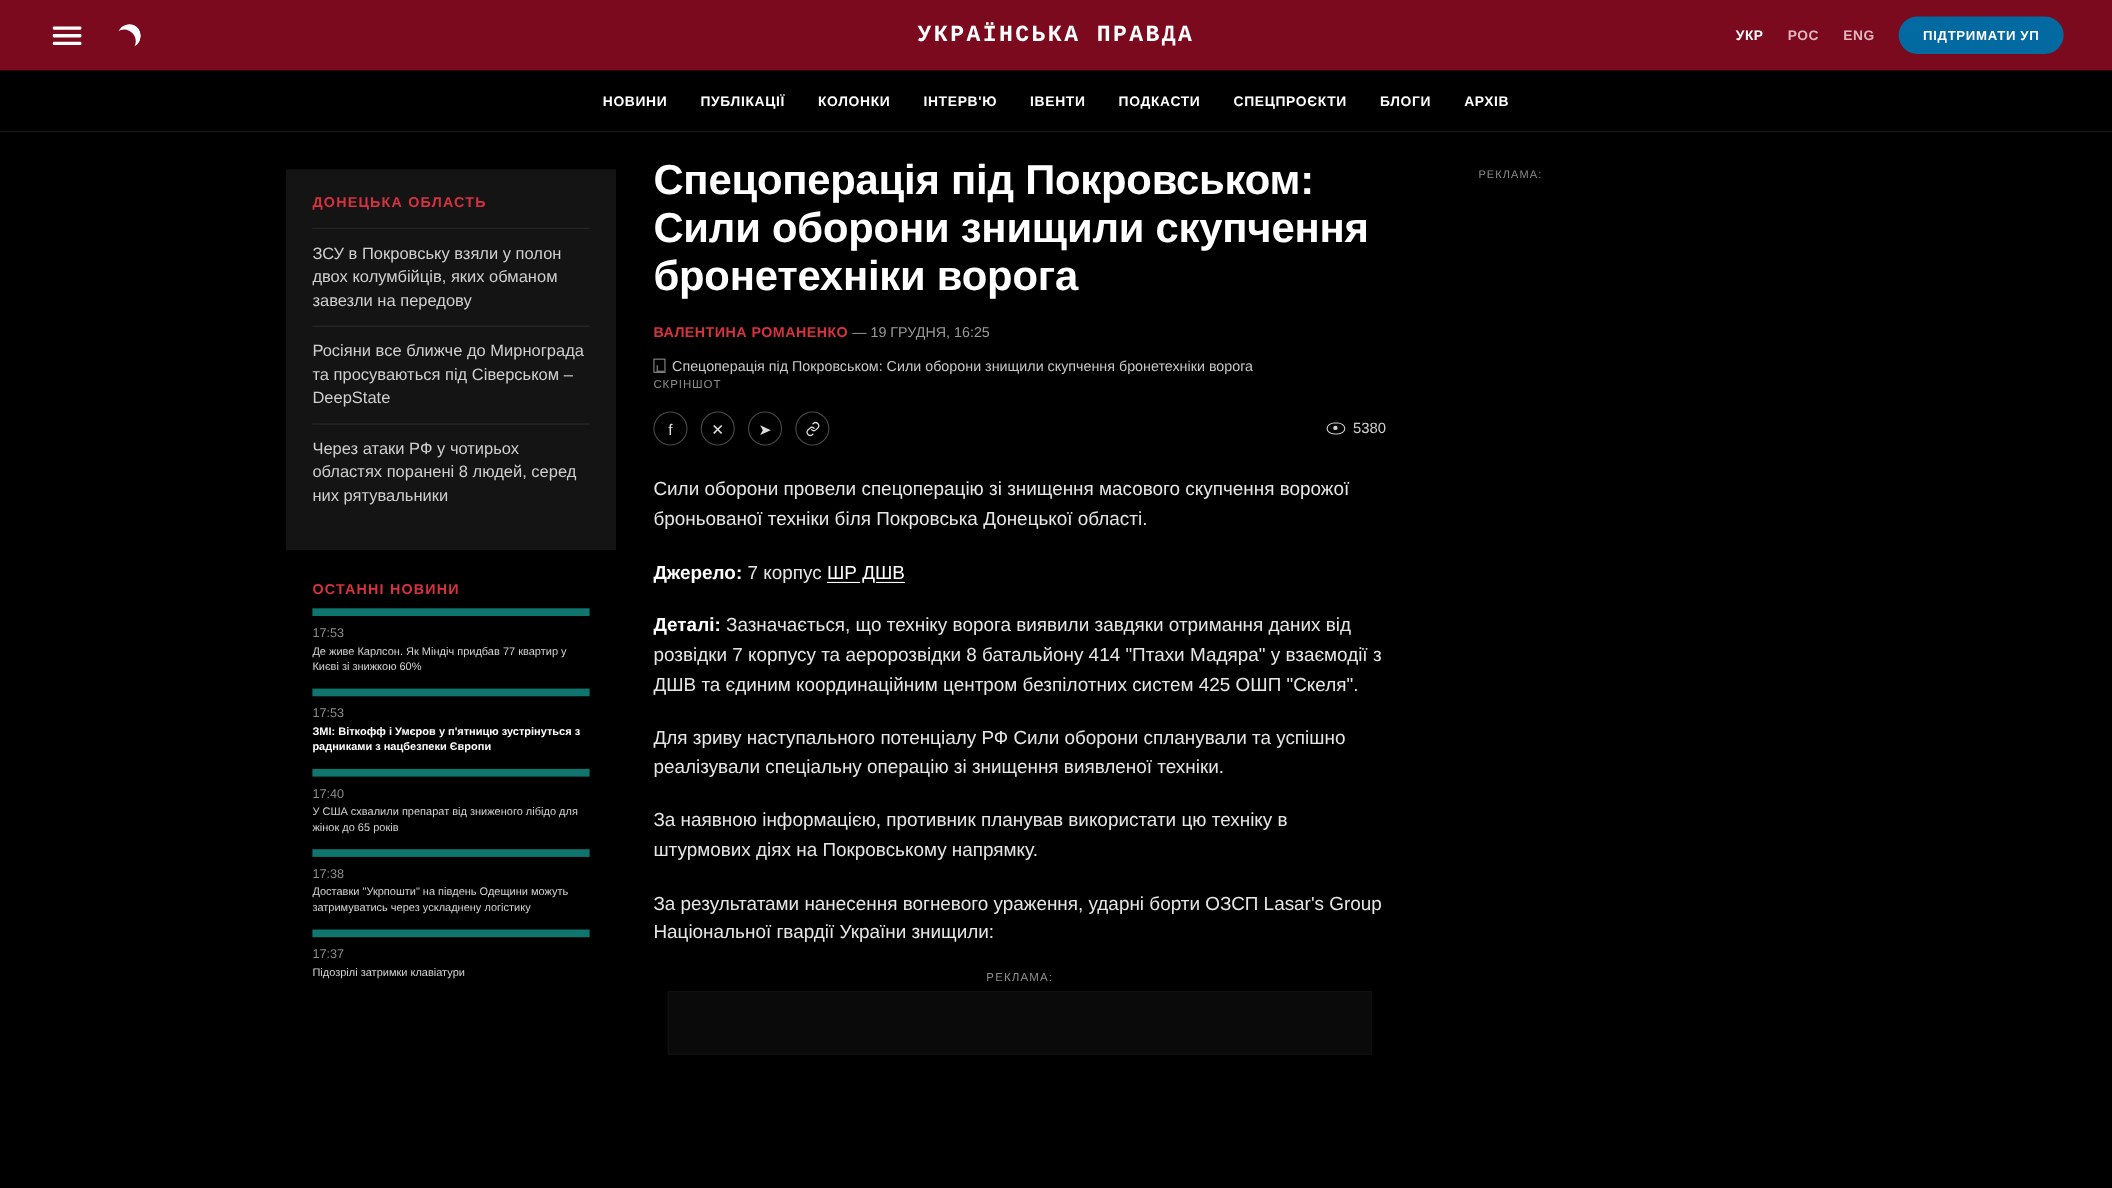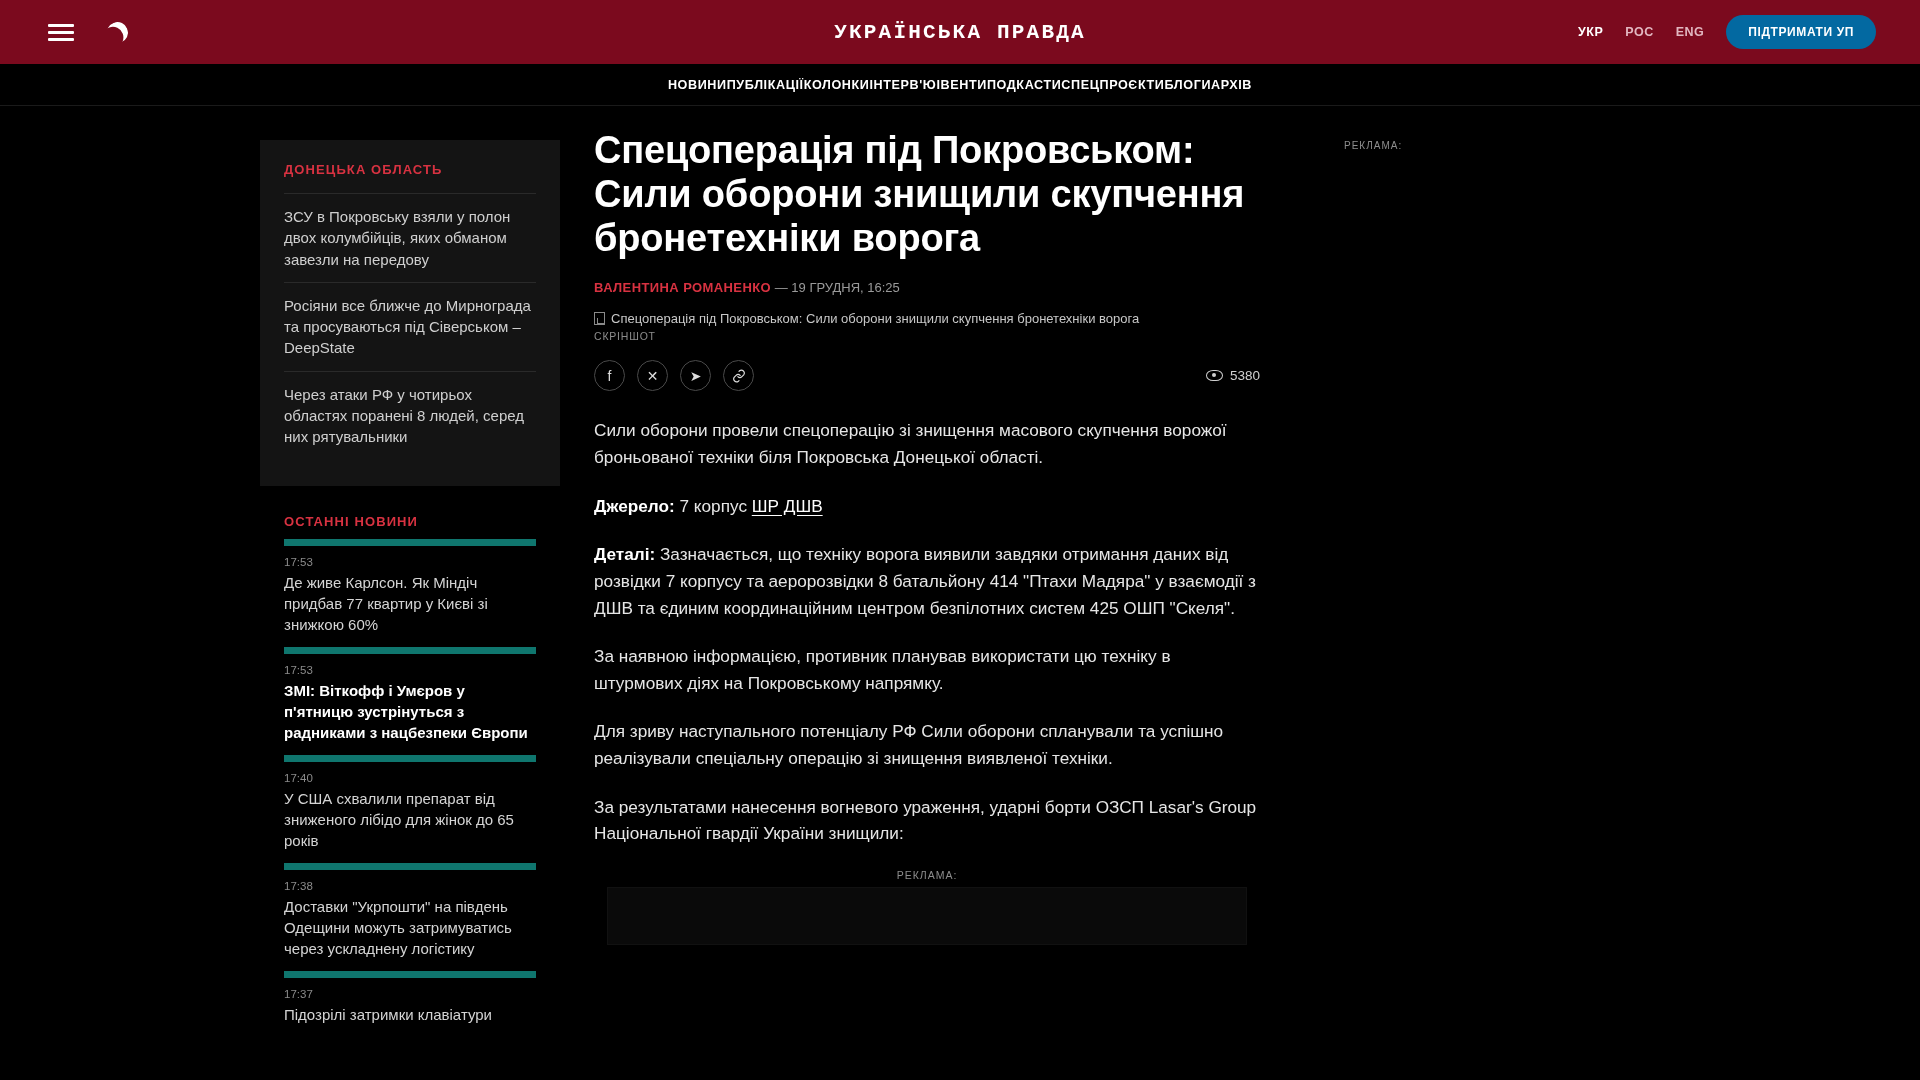--- a/index.html
+++ b/index.html
@@ -67,25 +67,26 @@
     padding: 10px 22px;
     font-size: 12px;
     font-weight: bold;
     letter-spacing: .6px;
     cursor: pointer;
     font-family: "Liberation Sans", sans-serif;
   }
 
   
   .navbar {
-    height: 42px;
+    height: 56px;
     background: #000;
     display: flex;
     align-items: center;
     justify-content: center;
+    gap: 30px;
     border-bottom: 1px solid #1a1a1a;
   }
   .navbar a {
     color: #fff;
     font-size: 12.6px;
     font-weight: bold;
     letter-spacing: .6px;
     text-decoration: none;
     cursor: pointer;
   }
@@ -131,21 +132,21 @@
     letter-spacing: 1.1px;
     margin-bottom: 10px;
   }
   .latest-item {
     border-top: 7px solid #0f766e;
     padding: 10px 0 12px 0;
     cursor: pointer;
   }
   .latest-item:first-of-type { border-top: none; }
   .latest-time { color: #8b8b8b; font-size: 11.5px; margin-bottom: 4px; }
-  .latest-text { color: #d4d4d4; font-size: 15px; line-height: 1.4; }
+  .latest-text { color: #d4d4d4; font-size: 10px; line-height: 1.4; }
   .latest-text.bold { font-weight: bold; color: #fff; }
 
   
   h1.headline {
     color: #fff;
     font-size: 38px;
     line-height: 1.16;
     margin: 0 0 20px 0;
     font-weight: bold;
     letter-spacing: -.2px;
@@ -365,22 +366,22 @@
     <p>Сили оборони провели спецоперацію зі знищення масового скупчення ворожої броньованої техніки біля Покровська Донецької області.</p>
 
     <p>
       <b>Джерело:</b><span> 7 корпус </span><a class="inline">ШР ДШВ</a>
     </p>
 
     <p>
       <b>Деталі:</b><span> Зазначається, що техніку ворога виявили завдяки отримання даних від розвідки 7 корпусу та аеророзвідки 8 батальйону 414 "Птахи Мадяра" у взаємодії з ДШВ та єдиним координаційним центром безпілотних систем 425 ОШП "Скеля".</span>
     </p>
 
+    <p>Для зриву наступального потенціалу РФ Сили оборони спланували та успішно реалізували спеціальну операцію зі знищення виявленої техніки.</p>
     <p>За наявною інформацією, противник планував використати цю техніку в штурмових діях на Покровському напрямку.</p>
-    <p>Для зриву наступального потенціалу РФ Сили оборони спланували та успішно реалізували спеціальну операцію зі знищення виявленої техніки.</p>
     <p>За результатами нанесення вогневого ураження, ударні борти ОЗСП Lasar's Group Національної гвардії України знищили:</p>
 
     <div class="ad-label">РЕКЛАМА:</div>
     <div class="ad-slot"></div>
   </main>
 
   <aside class="right-rail">
     <div class="rail-ad-label">РЕКЛАМА:</div>
   </aside>
 

